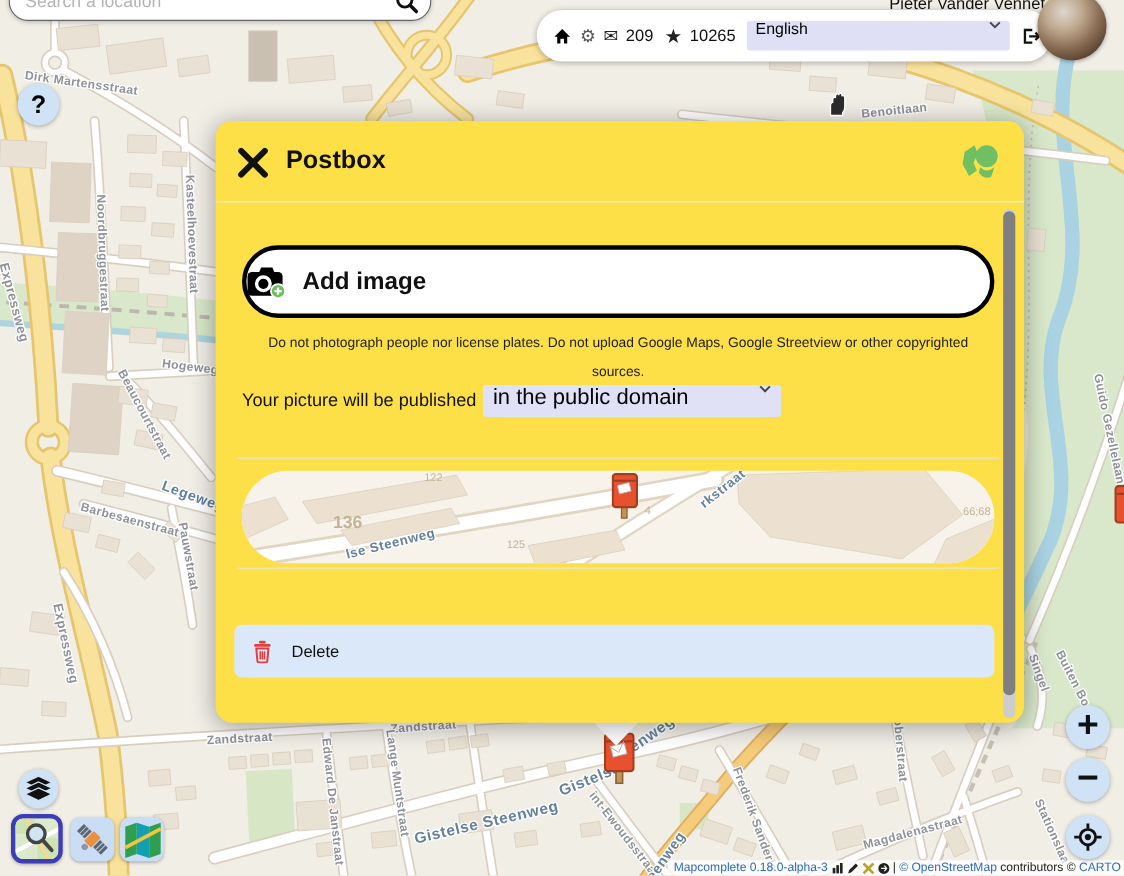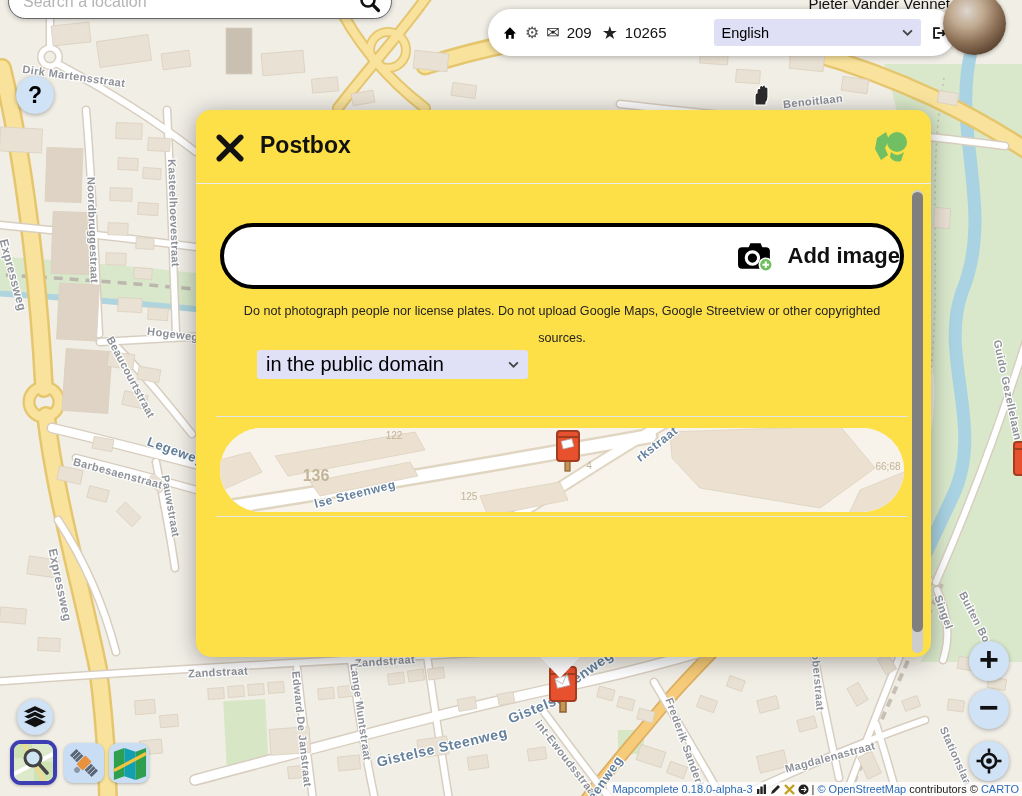--- a/index.html
+++ b/index.html
@@ -29,41 +29,41 @@
   .circle-btn { position:absolute; background:#cfe2f6; border-radius:50%; display:flex; align-items:center;
     justify-content:center; box-shadow:0 1px 4px rgba(0,0,0,.3); cursor:pointer; z-index:40; }
   #help-btn { left:16px; top:76px; width:38px; height:38px; font-size:23px; font-weight:bold; color:#000; z-index:60; }
 
   
   #username { position:absolute; top:-5px; right:72px; font-size:15px; color:#111; z-index:71; white-space:nowrap; }
   #user-panel { position:absolute; left:488px; top:9px; width:468px; height:47px; background:#fff; border-radius:24px;
     z-index:70; display:flex; align-items:center; padding:0 10px 0 15px; box-shadow:0 1px 6px rgba(0,0,0,.3); }
   #user-panel .glyph { font-size:16px; color:#222; margin-right:7px; }
   #user-panel .count { font-size:15px; color:#111; margin-right:10px; }
-  .select-box { background:#dfdff6; border-radius:3px; display:flex; align-items:center; cursor:pointer;margin-left:37px; }
+  .select-box { background:#dfdff6; border-radius:3px; display:flex; cursor:pointer; }
   #lang-select { width:250px; height:27px; font-size:14.5px; padding:0 8px; margin-right:9px; justify-content:space-between; }
   #avatar { position:absolute; left:943px; top:-8px; width:63px; height:63px; border-radius:50%; z-index:72;
     background:radial-gradient(circle at 38% 30%, #ded6cf 0%, #c0aa90 28%, #8b6f55 55%, #57402e 80%, #3a2a1d 100%);
     box-shadow:0 1px 4px rgba(0,0,0,.35); cursor:pointer; }
 
   
   #modal { position:absolute; left:196px; top:110px; width:735px; height:547px; background:#fde047; border-radius:15px;
     z-index:50; box-shadow:0 3px 22px rgba(0,0,0,.35); }
   #modal-pointer { position:absolute; left:538px; top:655px; width:0; height:0; z-index:49;
     border-left:22px solid transparent; border-right:22px solid transparent; border-top:23px solid #fff; }
   #modal-header { position:absolute; left:0; top:0; width:100%; height:74px; border-bottom:1px solid #ececec; }
   #modal-close { position:absolute; left:20px; top:24px; width:28px; height:28px; cursor:pointer; }
   #modal-title { position:absolute; left:64px; top:22px; font-size:23px; font-weight:bold; color:#111; }
   #modal-logo { position:absolute; right:22px; top:18px; width:38px; height:38px; }
 
   #modal-scrollbar { position:absolute; right:8px; top:80px; width:11px; height:463px; background:#cdcdcd; border-radius:6px; }
   #modal-scrollbar .thumb { position:absolute; left:0; top:2px; width:11px; height:440px; background:#7f7f7f; border-radius:6px; cursor:pointer; }
 
   #add-image-btn { position:absolute; left:24px; top:113px; width:684px; height:66px; border:4px solid #000;
-    border-radius:36px; background:#fff; display:flex; align-items:center; justify-content:flex-end; gap:14px; cursor:pointer; }
+    border-radius:36px; background:#fff; display:flex; align-items:center; justify-content:flex-start; gap:14px; cursor:pointer; }
   #add-image-btn .lbl { font-size:22px; font-weight:bold; color:#111; }
 
   #img-disclaimer { position:absolute; left:38px; top:188px; width:656px; text-align:center; font-size:12.6px;
     color:#222; line-height:27px; }
 
   #publish-row { position:absolute; left:24px; top:240px; width:690px; display:flex; align-items:center; }
   #publish-row .prefix { font-size:16.5px; color:#111; margin-right:6px; }
   #license-select { width:271px; height:29px; background:#e0e0f7; font-size:20px; padding:0 9px; justify-content:space-between; }
 
   .modal-hr { position:absolute; left:20px; width:692px; height:0; border-top:1px solid #e6e6e6; }
@@ -391,20 +391,21 @@
       <circle cx="28" cy="23" r="6.3" fill="#6cbf5c" stroke="#fff" stroke-width="1.6"></circle>
       <line x1="28" y1="19.8" x2="28" y2="26.2" stroke="#fff" stroke-width="2"></line>
       <line x1="24.8" y1="23" x2="31.2" y2="23" stroke="#fff" stroke-width="2"></line>
     </svg>
     <span class="lbl">Add image</span>
   </div>
 
   <div id="img-disclaimer">Do not photograph people nor license plates. Do not upload Google Maps, Google Streetview or other copyrighted sources.</div>
 
   <div id="publish-row">
+    <span class="prefix">Your picture will be published</span>
     <div id="license-select" class="select-box">
       <span>in the public domain</span>
       <svg width="11" height="7" viewBox="0 0 10 6">
         <path d="M1,1 L5,5 L9,1" stroke="#444" stroke-width="1.6" fill="none"></path>
       </svg>
     </div>
   </div>
 
   <div class="modal-hr" style="top:306px"></div>
 
@@ -440,20 +441,31 @@
     <svg class="postbox-marker" style="left:336px;top:2px;" width="24" height="44" viewBox="0 0 24 44">
       <rect x="9" y="29" width="5" height="12" fill="#c89455" stroke="#8a6434" stroke-width="1.2"></rect>
       <rect x="1" y="1" width="22" height="30" rx="3" fill="#e8512e" stroke="#a33d20" stroke-width="2"></rect>
       <line x1="2" y1="7" x2="22" y2="7" stroke="#a33d20" stroke-width="1.8"></line>
       <rect x="6" y="10" width="11" height="8" fill="#ffffff" stroke="#b0b0b0" stroke-width="0.7" transform="rotate(-14 11 14)"></rect>
     </svg>
   </div>
 
   <div class="modal-hr" style="top:406px"></div>
 
+  <div id="delete-btn">
+    <svg width="17" height="21" viewBox="0 0 17 21">
+      <rect x="1" y="3.5" width="15" height="2.5" rx="1" fill="#e43d3d"></rect>
+      <rect x="5.5" y="0.5" width="6" height="2.5" rx="1" fill="#e43d3d"></rect>
+      <path d="M3,7.5 L14,7.5 L13,19 Q12.8,20.3 11.5,20.3 L5.5,20.3 Q4.2,20.3 4,19 Z" fill="none" stroke="#e43d3d" stroke-width="1.8"></path>
+      <line x1="6.6" y1="10" x2="6.6" y2="17.5" stroke="#e43d3d" stroke-width="1.4"></line>
+      <line x1="8.5" y1="10" x2="8.5" y2="17.5" stroke="#e43d3d" stroke-width="1.4"></line>
+      <line x1="10.4" y1="10" x2="10.4" y2="17.5" stroke="#e43d3d" stroke-width="1.4"></line>
+    </svg>
+    <span class="lbl">Delete</span>
+  </div>
 </div>
 
 <div id="layers-btn" class="circle-btn">
   <svg width="26" height="24" viewBox="0 0 34 30">
     <polygon points="17,0 33,7.5 17,15 1,7.5" fill="#111" stroke="#cfe2f6" stroke-width="1.5"></polygon>
     <polygon points="17,7 33,14.5 17,22 1,14.5" fill="#111" stroke="#cfe2f6" stroke-width="1.5"></polygon>
     <polygon points="17,14 33,21.5 17,29 1,21.5" fill="#111" stroke="#cfe2f6" stroke-width="1.5"></polygon>
   </svg>
 </div>
 

